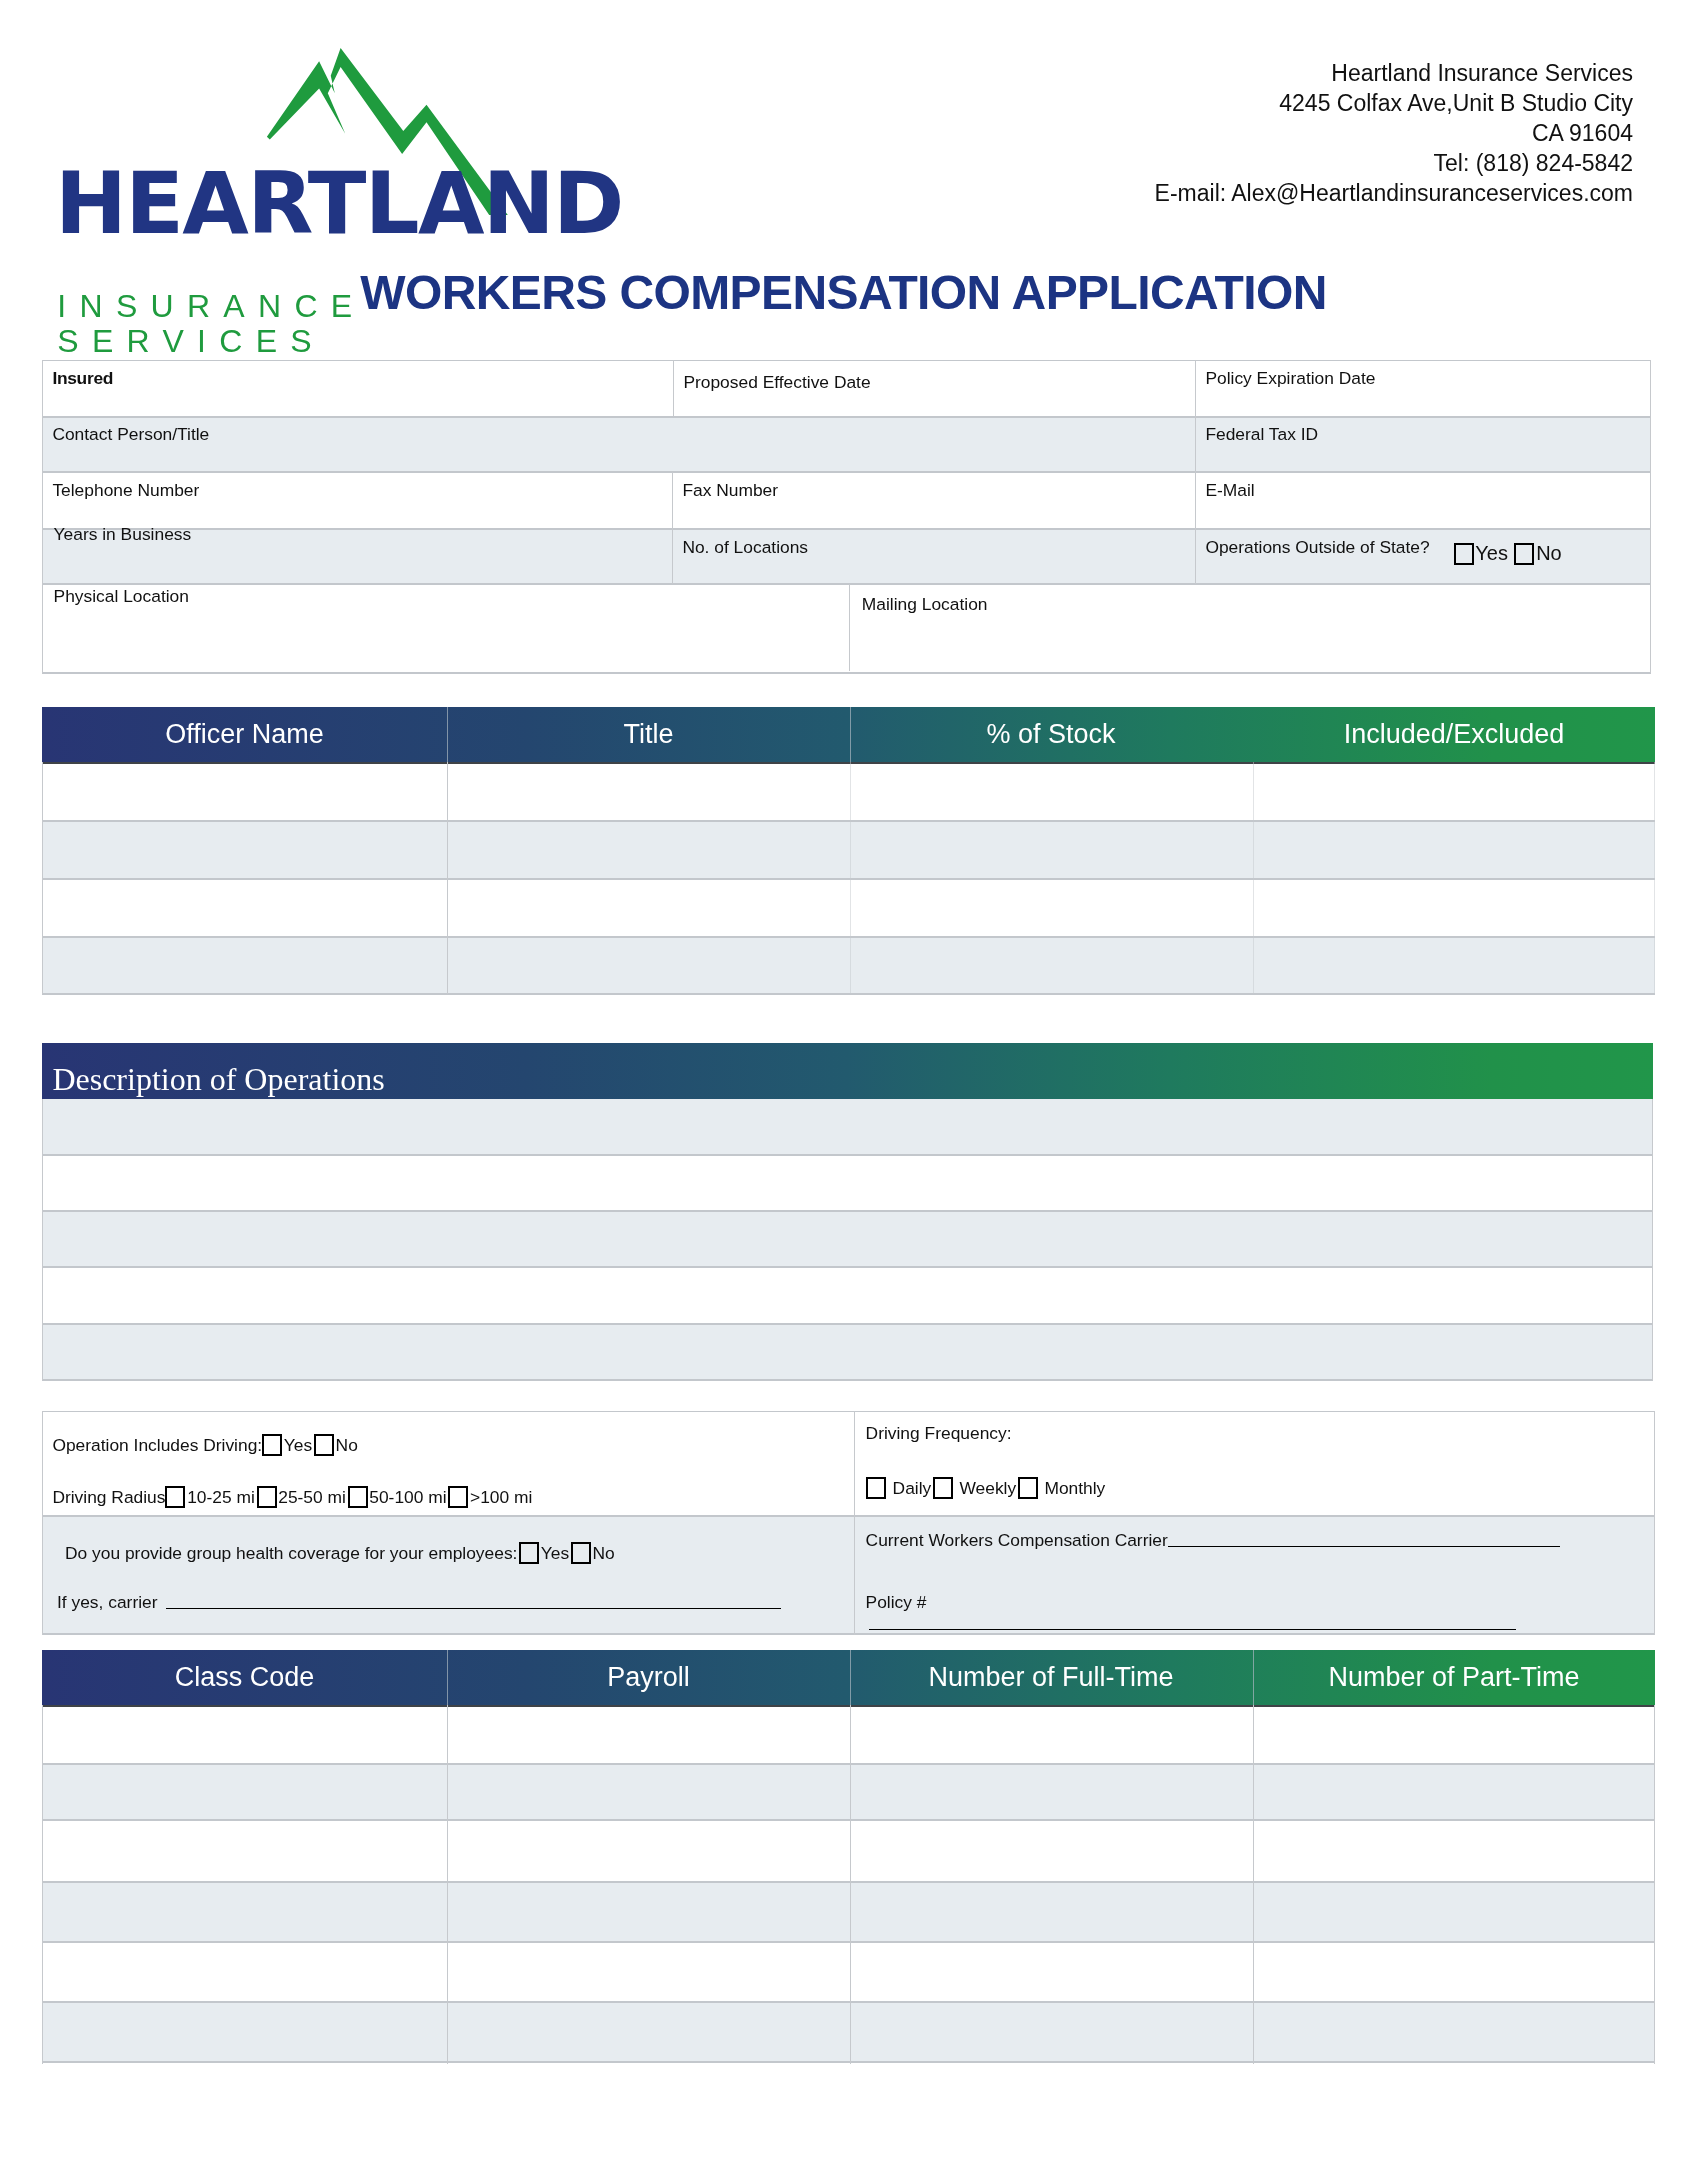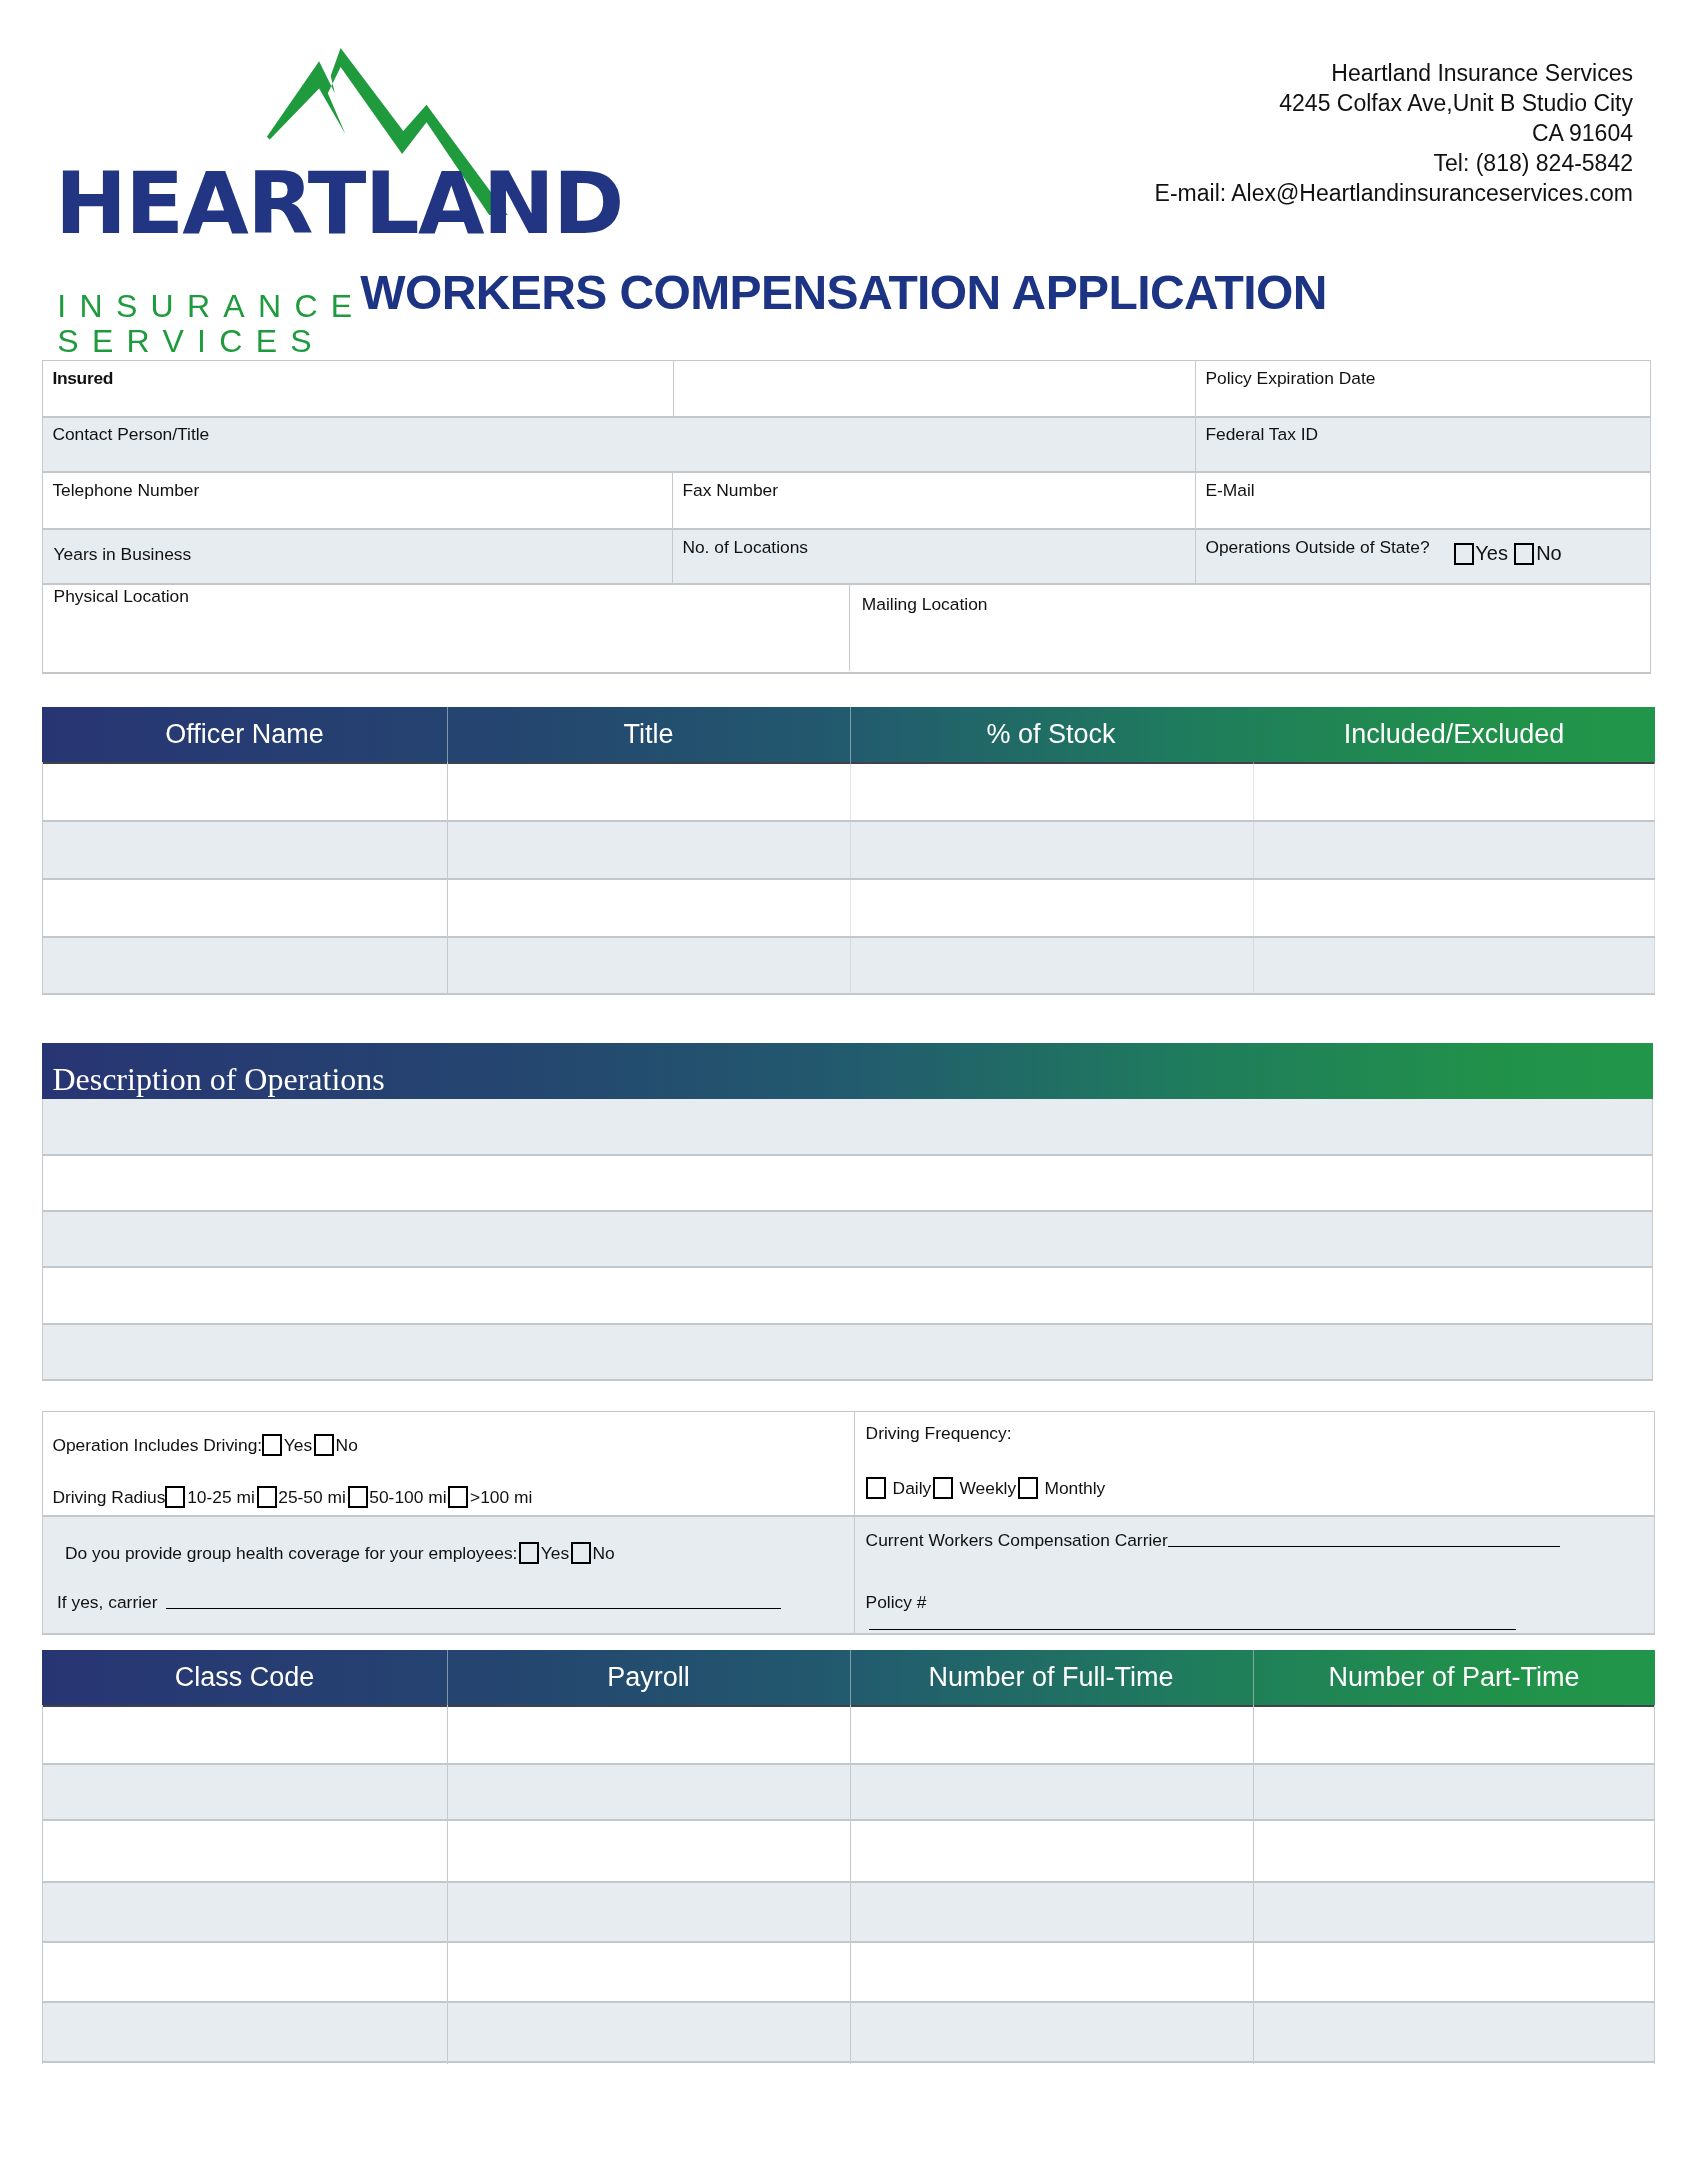--- a/index.html
+++ b/index.html
@@ -83,20 +83,23 @@
   <div class="vline" style="left:0; top:0; height:313px;"></div>
   <div class="vline" style="left:1608px; top:0; height:313px;"></div>
   <div class="vline" style="left:631px; top:0; height:56px;"></div>
   <div class="vline" style="left:1153px; top:0; height:224px;"></div>
   <div class="vline" style="left:630px; top:112px; height:112px;"></div>
   <div class="vline" style="left:807px; top:224px; height:87px;"></div>
 
   <div class="cell" style="left:0; top:0; width:631px; height:56px;">
     <span style="font-weight:bold; letter-spacing:-0.3px;">Insured</span>
   </div>
+  <div class="cell" style="left:631px; top:3.5px; width:522px; height:53px;">
+    <span>Proposed Effective Date</span>
+  </div>
   <div class="cell" style="left:1153px; top:0; width:457px; height:56px;">
     <span>Policy Expiration Date</span>
   </div>
 
   <div class="cell" style="left:0; top:56px; width:1153px; height:56px;">
     <span>Contact Person/Title</span>
   </div>
   <div class="cell" style="left:1153px; top:56px; width:457px; height:56px;">
     <span>Federal Tax ID</span>
   </div>
@@ -104,21 +107,21 @@
   <div class="cell" style="left:0; top:112px; width:630px; height:56px;">
     <span>Telephone Number</span>
   </div>
   <div class="cell" style="left:630px; top:112px; width:523px; height:67px;">
     <span>Fax Number</span>
   </div>
   <div class="cell" style="left:1153px; top:112px; width:457px; height:56px;">
     <span>E-Mail</span>
   </div>
 
-  <div class="cell" style="left:0; top:176px; width:630px; height:56px; padding-left:11.6px;">
+  <div class="cell" style="left:0; top:156px; width:630px; height:56px; padding-left:11.6px;">
     <span>Years in Business</span>
   </div>
   <div class="cell" style="left:630px; top:169px; width:523px; height:55px;">
     <span>No. of Locations</span>
   </div>
   <div class="cell" style="left:1153px; top:168px; width:457px; height:56px;">
     <span>Operations Outside of State?</span>
     <span style="display:inline-block; margin-left:17.4px; position:relative; top:7px;">
       <span class="chk"></span><span class="chk-label">Yes</span>
       <span class="chk"></span><span class="chk-label">No</span>

